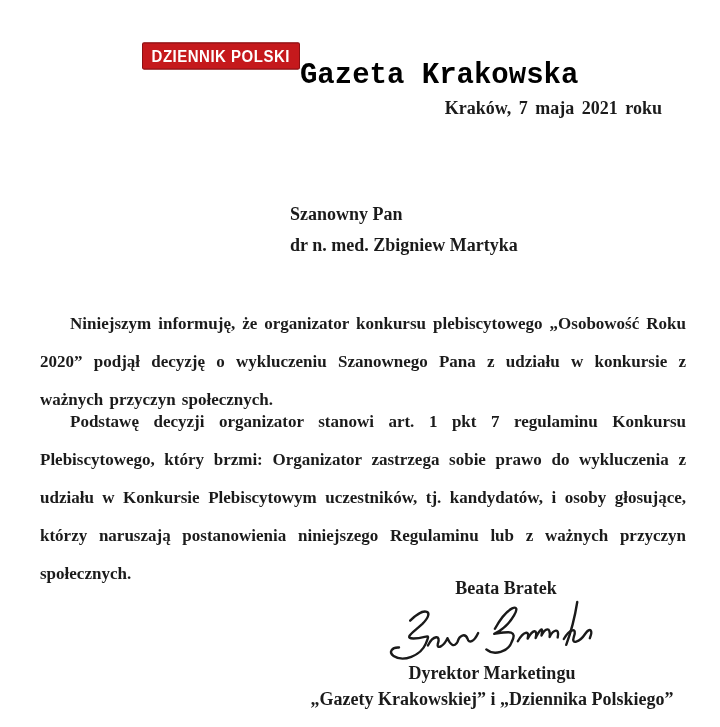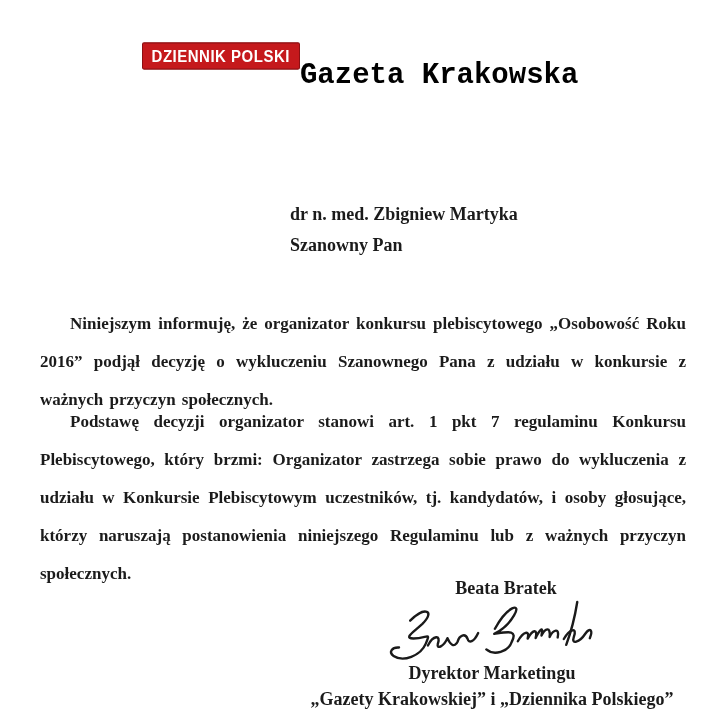--- a/index.html
+++ b/index.html
@@ -115,27 +115,28 @@
 </head>
 <body>
 
 <div class="page">
 
   <div class="masthead">
     <span class="dp-badge">DZIENNIK POLSKI</span>
     <span class="gk-title">Gazeta Krakowska</span>
   </div>
 
+  <div class="dateline">Kraków, 7 maja 2021 roku</div>
 
   <div class="recipient">
+    <div>Szanowny Pan</div>
     <div>dr n. med. Zbigniew Martyka</div>
-    <div>Szanowny Pan</div>
   </div>
 
-  <p class="para para-1">Niniejszym informuję, że organizator konkursu plebiscytowego „Osobowość Roku 2016” podjął decyzję o wykluczeniu Szanownego Pana z udziału w konkursie z ważnych przyczyn społecznych.</p>
+  <p class="para para-1">Niniejszym informuję, że organizator konkursu plebiscytowego „Osobowość Roku 2020” podjął decyzję o wykluczeniu Szanownego Pana z udziału w konkursie z ważnych przyczyn społecznych.</p>
 
   <p class="para para-2"><span>Podstawę decyzji organizator stanowi art. 1 pkt 7 regulaminu Konkursu Plebiscytowego, który brzmi: </span><span class="quote-italic">Organizator zastrzega sobie prawo do wykluczenia z udziału w Konkursie Plebiscytowym uczestników, tj. kandydatów, i osoby głosujące, którzy naruszają postanowienia niniejszego Regulaminu lub z ważnych przyczyn społecznych.</span></p>
 
   <div class="sig-block">
     <div class="sig-name">Beata Bratek</div>
 
     <svg class="sig-scrawl" viewBox="0 0 250 62" xmlns="http://www.w3.org/2000/svg">
       <g fill="none" stroke="#1a1a1a" stroke-width="2.4" stroke-linecap="round" stroke-linejoin="round">
 
         <path d="M30,16 C46,2 56,8 42,20 C32,28 22,33 32,34 C46,35 50,28 44,40 C38,52 20,57 11,50 C6,46 10,41 17,42"></path>

